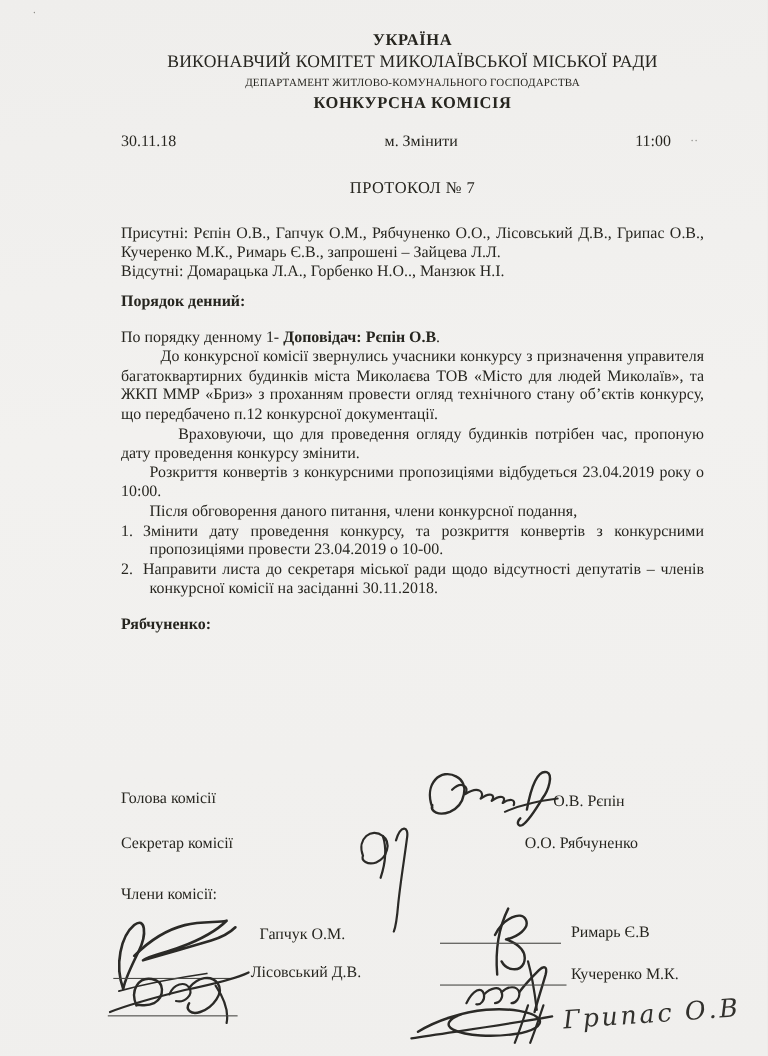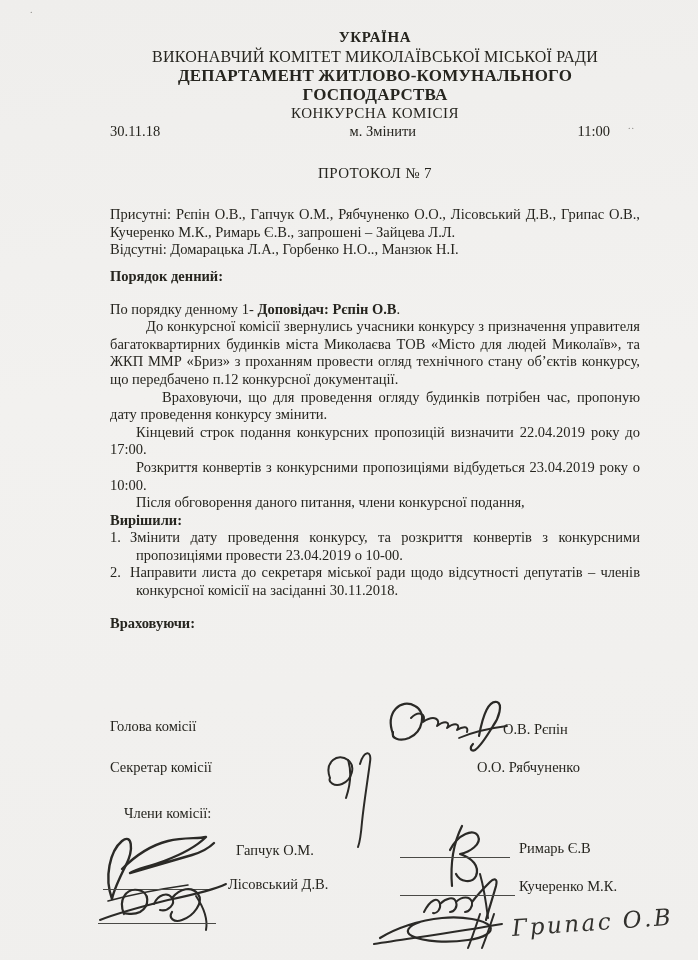--- a/index.html
+++ b/index.html
@@ -14,26 +14,26 @@
   }
   .content{
     position:absolute;left:110px;top:28px;width:530px;
     font-size:14.5px;line-height:17.6px;
   }
   .center{text-align:center;}
   .bold{font-weight:bold;}
   .header-line{line-height:19px;}
   .h-country{font-size:15px;font-weight:bold;letter-spacing:.6px;}
   .h-committee{font-size:16px;letter-spacing:.2px;}
-  .h-department{font-size:17px;font-weight:bold;letter-spacing:.2px;}
-  .h-commission{font-size:15px;font-weight:normal;letter-spacing:.5px;}
+  .h-department{font-size:10px;font-weight:normal;letter-spacing:.2px;}
+  .h-commission{font-size:15px;font-weight:bold;letter-spacing:.5px;}
   .h-subtitle{font-size:14.4px;margin-top:1px;}
   .meta-row{
     display:flex;justify-content:space-between;align-items:baseline;
-    font-size:14.5px;
+    margin-top:17px;font-size:14.5px;
   }
   .meta-row .city{margin-left:28px;}
   .meta-row .time{margin-right:30px;}
   .doc-title{margin-top:24px;font-size:15px;letter-spacing:.4px;}
   .attendance{margin-top:24px;}
   .just{text-align:justify;}
   p{margin:0;}
   .agenda-head{margin-top:9px;font-weight:bold;}
   .ind-36{text-indent:36px;}
   .ind-52{text-indent:52px;}
@@ -84,32 +84,30 @@
       <p class="just">Присутні: Рєпін О.В., Гапчук О.М., Рябчуненко О.О., Лісовський Д.В., Грипас О.В., Кучеренко М.К., Римарь Є.В., запрошені – Зайцева Л.Л.</p>
       <p>Відсутні: Домарацька Л.А., Горбенко Н.О.., Манзюк Н.І.</p>
     </div>
 
     <p class="agenda-head">Порядок денний:</p>
 
     <p class="report-intro"><span>По порядку денному 1- </span><span class="bold">Доповідач: Рєпін О.В</span><span>.</span></p>
 
     <p class="just ind-36">До конкурсної комісії звернулись учасники конкурсу з призначення управителя багатоквартирних будинків міста Миколаєва ТОВ «Місто для людей Миколаїв», та ЖКП ММР «Бриз» з проханням провести огляд технічного стану об’єктів конкурсу, що передбачено п.12 конкурсної документації.</p>
     <p class="just ind-52">Враховуючи, що для проведення огляду будинків потрібен час, пропоную дату проведення конкурсу змінити.</p>
-    <p class="just ind-26">Кінцевий строк подання конкурсних пропозицій визначити 22.04.2019 року до 17:00.</p>
     <p class="just ind-26">Розкриття конвертів з конкурсними пропозиціями відбудеться 23.04.2019 року о 10:00.</p>
     <p class="ind-26">Після обговорення даного питання, члени конкурсної подання,</p>
 
-    <p class="bold">Вирішили:</p>
     <div class="dec-list">
       <p class="dec-li"><span class="num">1.</span><span>Змінити дату проведення конкурсу, та розкриття конвертів з конкурсними пропозиціями провести 23.04.2019 о 10-00.</span></p>
       <p class="dec-li"><span class="num">2.</span><span>Направити листа до секретаря міської ради щодо відсутності депутатів – членів конкурсної комісії на засіданні 30.11.2018.</span></p>
     </div>
 
     <div class="voting">
-      <span class="voting-label">Враховуючи:</span>
+      <span class="voting-label">Рябчуненко:</span>
     </div>
 
   </div>
 
   <div class="sig-layer">
 
     <span class="abs" style="left:110px;top:718px;">Голова комісії</span>
     <span class="abs" style="left:503px;top:721px;">О.В. Рєпін</span>
     <div class="sig abs" style="left:383px;top:692px;">
       <svg width="128" height="60" viewBox="0 0 128 60">
@@ -123,21 +121,21 @@
     <span class="abs" style="left:110px;top:759px;">Секретар комісії</span>
     <span class="abs" style="left:477px;top:759px;">О.О. Рябчуненко</span>
     <div class="sig abs" style="left:320px;top:742px;">
       <svg width="66" height="106" viewBox="0 0 66 106">
         <path d="M10 36 C4 20 18 10 28 18 C36 24 32 38 22 42 C14 45 8 40 10 36" stroke-width="2"></path>
         <path d="M28 18 C32 30 30 44 26 56" stroke-width="2"></path>
         <path d="M40 22 C44 8 52 8 50 20 C48 36 44 60 42 80 C41 92 40 100 38 105" stroke-width="2"></path>
       </svg>
     </div>
 
-    <span class="abs" style="left:124px;top:805px;">Члени комісії:</span>
+    <span class="abs" style="left:110px;top:805px;">Члени комісії:</span>
 
     <div class="sig abs" style="left:100px;top:833px;">
       <svg width="118" height="70" viewBox="0 0 118 70">
         <path d="M12 66 C4 44 10 18 22 8 C32 0 34 16 26 32 C20 44 14 56 12 66" stroke-width="2.4"></path>
         <path d="M22 36 C36 22 52 12 68 8 C84 4 98 6 106 4 C96 14 80 22 64 28 C48 34 36 36 30 40 C50 34 72 28 92 22 C102 19 110 14 114 10" stroke-width="2.4"></path>
         <path d="M8 68 C30 62 60 56 88 52" stroke-width="1.6"></path>
       </svg>
     </div>
     <div class="sig-line" style="left:103px;top:889px;width:110px;"></div>
     <span class="abs" style="left:236px;top:842px;">Гапчук О.М.</span>

